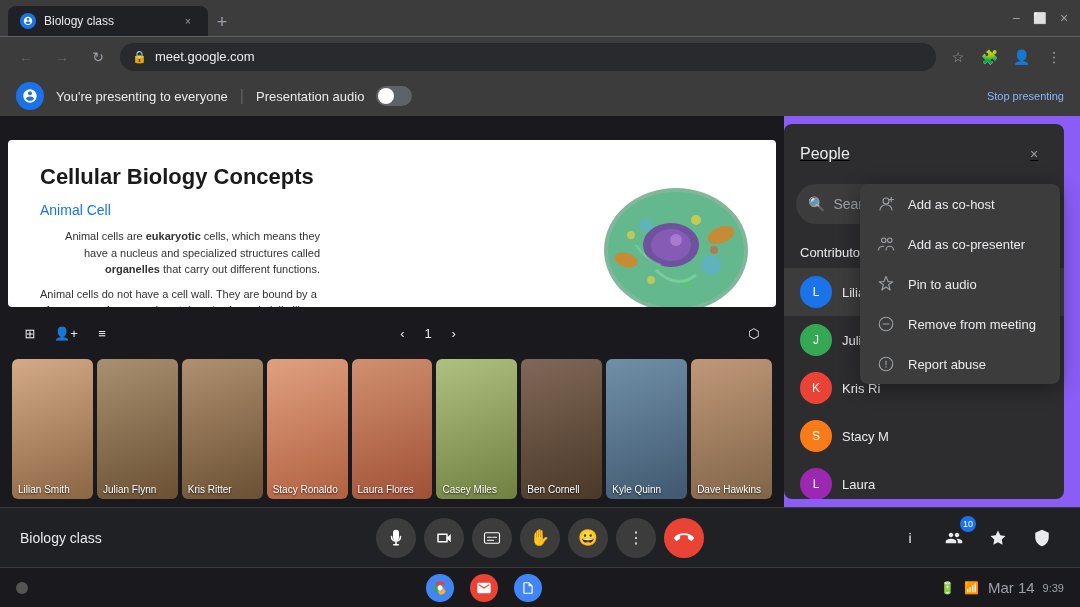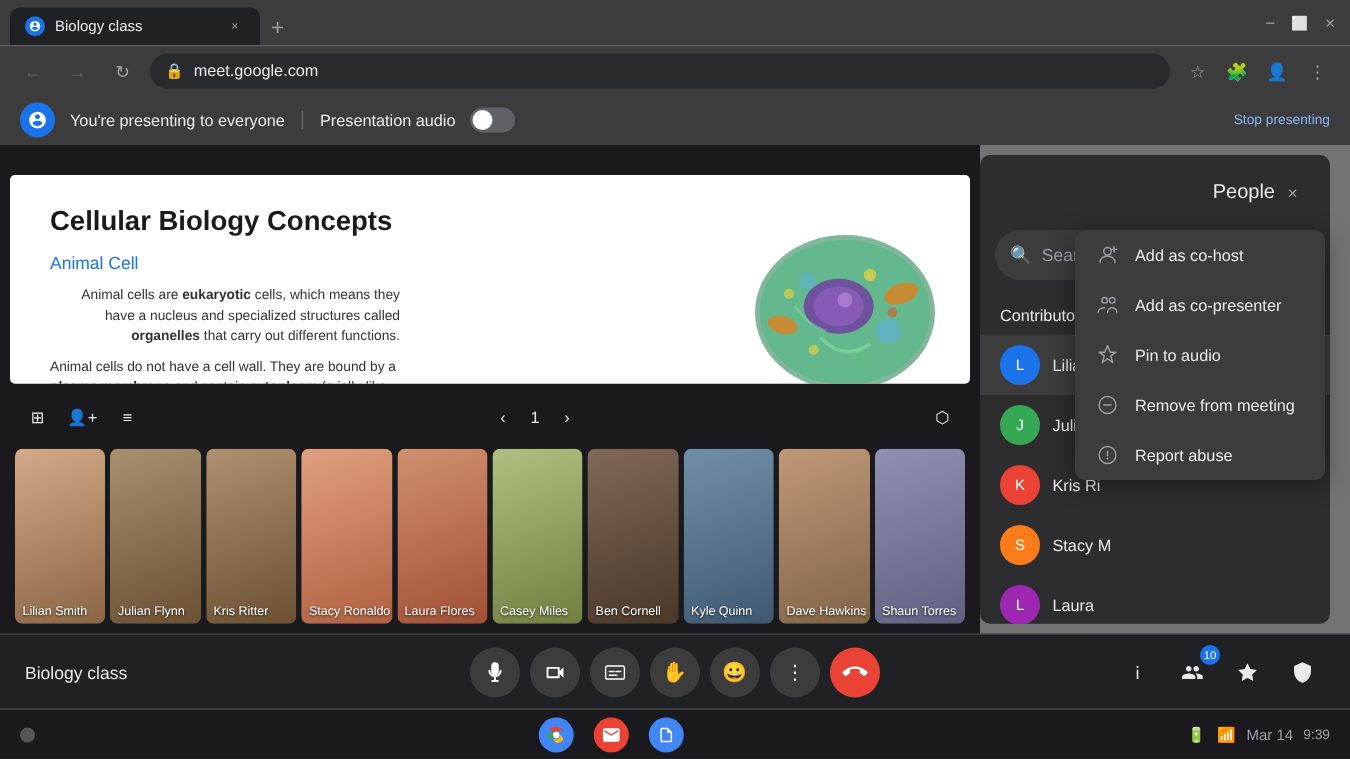--- a/index.html
+++ b/index.html
@@ -57,21 +57,21 @@
       font-size: 13px;
       color: #e8eaed;
     }
     .address-bar-icon { color: #9aa0a6; font-size: 12px; }
     .address-text { flex: 1; font-size: 13px; color: #e8eaed; }
     .toolbar-right { display: flex; gap: 4px; }
 
     
     .browser-content {
       flex: 1;
-      background: #737373;
+      background: #8b5cf6;
       position: relative;
       display: flex;
       flex-direction: column;
       overflow: hidden;
     }
 
     
     .presentation-bar {
       background: #3c3c3c;
       height: 40px;
@@ -200,21 +200,22 @@
       top: 8px;
       bottom: 8px;
       display: flex;
       flex-direction: column;
       z-index: 20;
     }
     .panel-header {
       padding: 16px;
       display: flex;
       align-items: center;
-      justify-content: flex-end;
+      justify-content: space-between;
+      text-decoration: underline;
     }
     .panel-title { color: #e8eaed; font-size: 16px; font-weight: 500; }
     .panel-close { width: 28px; height: 28px; border-radius: 50%; display: flex; align-items: center; justify-content: center; color: #9aa0a6; cursor: pointer; font-size: 14px; }
 
     .search-container {
       margin: 0 12px 12px;
       background: #3c3c3c;
       border-radius: 22px;
       height: 40px;
       display: flex;
@@ -280,21 +281,21 @@
       display: flex;
       align-items: center;
       padding: 0 16px;
       gap: 12px;
       border-top: 1px solid #3c3c3c;
     }
     .taskbar-left { display: flex; align-items: center; gap: 8px; }
     .taskbar-center { flex: 1; display: flex; justify-content: center; gap: 16px; }
     .taskbar-app { width: 28px; height: 28px; border-radius: 50%; display: flex; align-items: center; justify-content: center; font-size: 14px; }
     .taskbar-right { display: flex; align-items: center; gap: 8px; margin-left: auto; }
-    .taskbar-date { color: #9aa0a6; font-size: 12px; }
+    .taskbar-date { color: #9aa0a6; font-size: 15px; }
     .taskbar-time { color: #9aa0a6; font-size: 11px; }
     .taskbar-indicator { width: 16px; height: 16px; display: flex; align-items: center; justify-content: center; color: #9aa0a6; font-size: 12px; }
 
     
     .av-blue { background: #1a73e8; }
     .av-green { background: #34a853; }
     .av-red { background: #ea4335; }
     .av-orange { background: #fa7b17; }
     .av-purple { background: #9c27b0; }
 
@@ -456,24 +457,20 @@
             <span class="participant-name">Ben Cornell</span>
           </div>
           <div class="participant-tile">
             <div style="width:100%;height:100%;background:linear-gradient(160deg,#7090a8,#405870);"></div>
             <span class="participant-name">Kyle Quinn</span>
           </div>
           <div class="participant-tile">
             <div style="width:100%;height:100%;background:linear-gradient(160deg,#c09878,#806448);"></div>
             <span class="participant-name">Dave Hawkins</span>
           </div>
-          <div class="participant-tile">
-            <div style="width:100%;height:100%;background:linear-gradient(160deg,#9090b0,#606080);"></div>
-            <span class="participant-name">Shaun Torres</span>
-          </div>
         </div>
 
       </div>
 
       <div class="people-panel">
         <div class="panel-header">
           <span class="panel-title">People</span>
           <div class="panel-close">×</div>
         </div>
 

